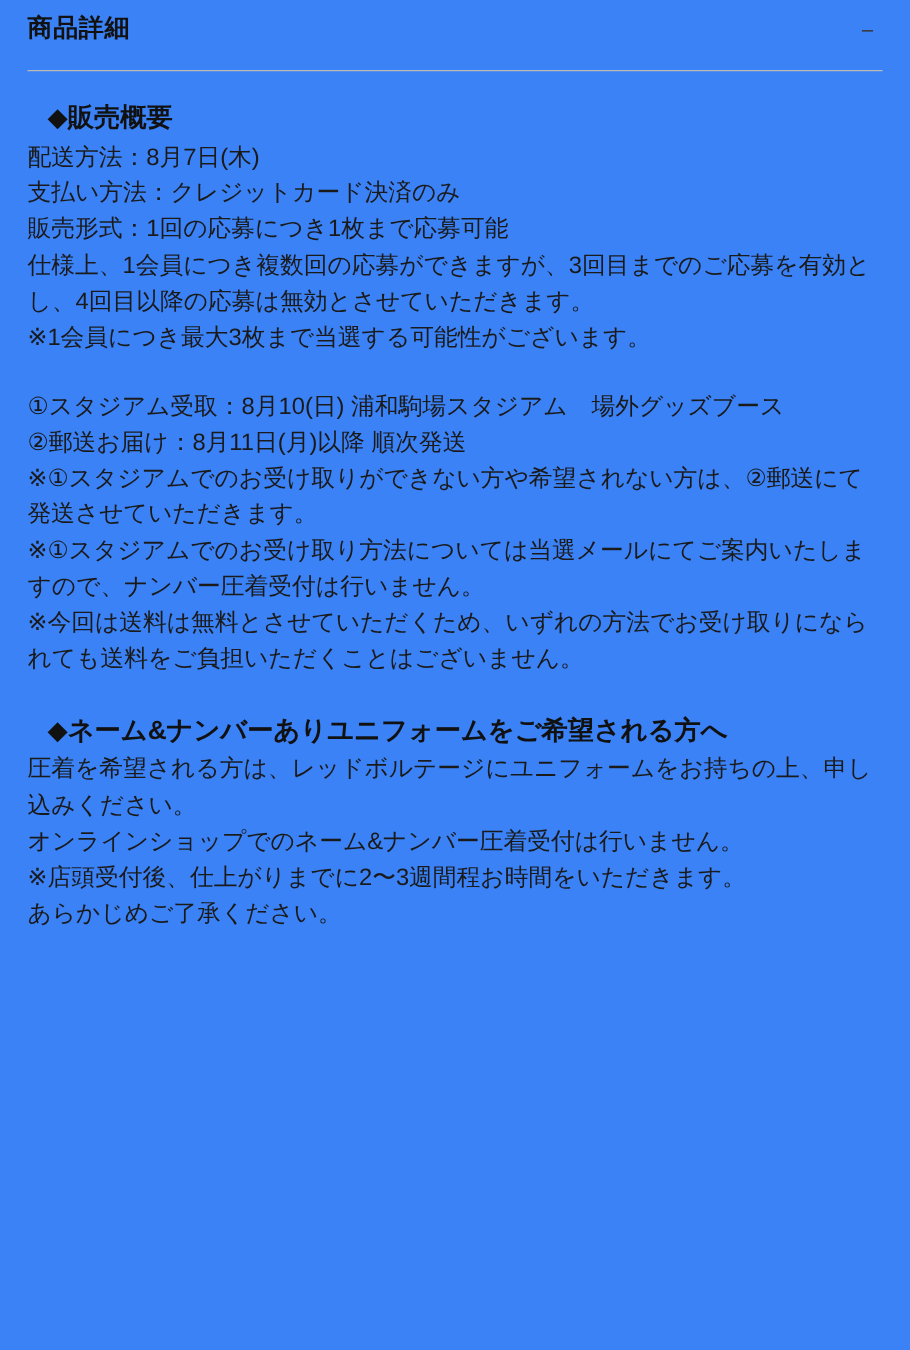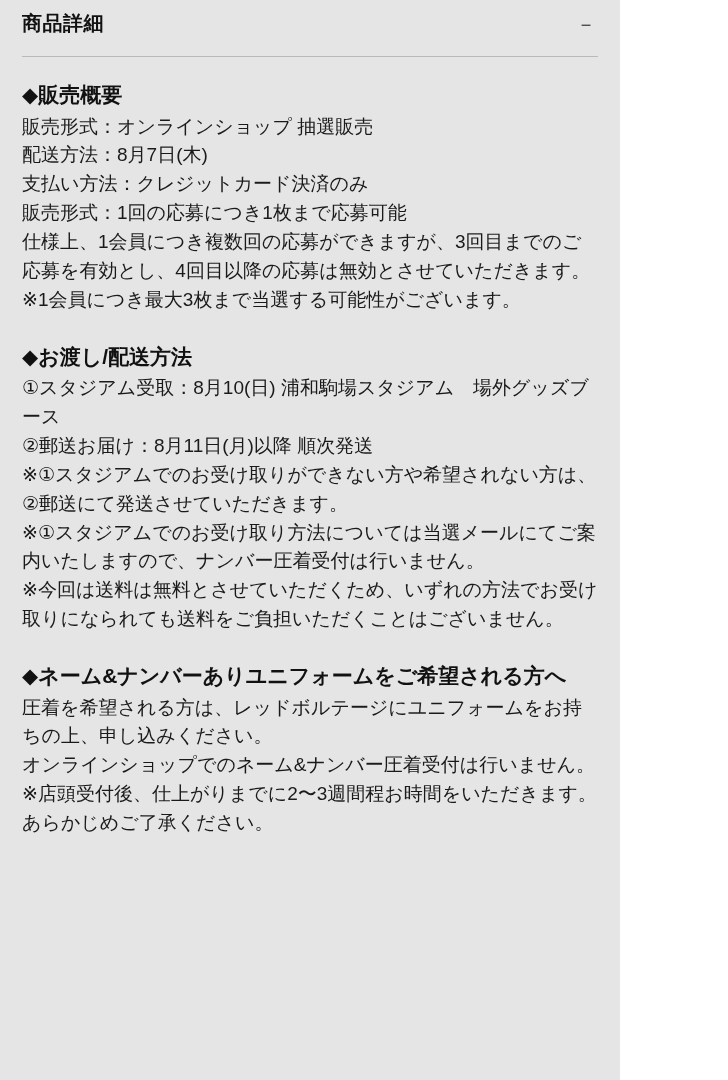--- a/index.html
+++ b/index.html
@@ -8,25 +8,25 @@
     background: #ffffff;
   }
   body {
     width: 728px;
     min-height: 1080px;
     font-family: "Liberation Sans", "DejaVu Sans", sans-serif;
     color: #1a1a1a;
     -webkit-font-smoothing: antialiased;
   }
   .page {
-    width: 620px;
+    width: 728px;
     min-height: 1080px;
     box-sizing: border-box;
     padding: 0 22px;
-    background: #e5e5e5;
+    background: #3b82f6;
     position: relative;
   }
   
   .section-header {
     display: flex;
     align-items: flex-start;
     justify-content: space-between;
     padding-top: 10px;
   }
   .section-title {
@@ -57,21 +57,21 @@
     padding-top: 22px;
   }
   .block {
     margin-bottom: 26px;
   }
   .block:last-child { margin-bottom: 0; }
   .heading {
     font-size: 21px;
     font-weight: 600;
     line-height: 1.5;
-    margin: 0 0 2px 0;
+    margin: 0 0 2px 16px;
     color: #111111;
   }
   p.line {
     margin: 0;
     line-height: 1.52;
     color: #1a1a1a;
   }
   .t-md { font-size: 19px; }
   .t-lg { font-size: 19px; }
 </style>
@@ -83,30 +83,28 @@
   <div class="section-header">
     <div class="section-title">商品詳細</div>
     <button class="collapse-btn">－</button>
   </div>
   <hr class="divider">
 
   <div class="content">
 
     <div class="block">
       <h2 class="heading">◆販売概要</h2>
-      <p class="line t-md">販売形式：オンラインショップ 抽選販売</p>
       <p class="line t-md">配送方法：8月7日(木)</p>
       <p class="line t-lg">支払い方法：クレジットカード決済のみ</p>
       <p class="line t-md">販売形式：1回の応募につき1枚まで応募可能</p>
       <p class="line t-lg">仕様上、1会員につき複数回の応募ができますが、3回目までのご応募を有効とし、4回目以降の応募は無効とさせていただきます。</p>
       <p class="line t-md">※1会員につき最大3枚まで当選する可能性がございます。</p>
     </div>
 
     <div class="block">
-      <h2 class="heading">◆お渡し/配送方法</h2>
       <p class="line t-md">①スタジアム受取：8月10(日) 浦和駒場スタジアム　場外グッズブース</p>
       <p class="line t-md">②郵送お届け：8月11日(月)以降 順次発送</p>
       <p class="line t-lg">※①スタジアムでのお受け取りができない方や希望されない方は、②郵送にて発送させていただきます。</p>
       <p class="line t-md">※①スタジアムでのお受け取り方法については当選メールにてご案内いたしますので、ナンバー圧着受付は行いません。</p>
       <p class="line t-md">※今回は送料は無料とさせていただくため、いずれの方法でお受け取りになられても送料をご負担いただくことはございません。</p>
     </div>
 
     <div class="block">
       <h2 class="heading">◆ネーム&amp;ナンバーありユニフォームをご希望される方へ</h2>
       <p class="line t-md">圧着を希望される方は、レッドボルテージにユニフォームをお持ちの上、申し込みください。</p>

